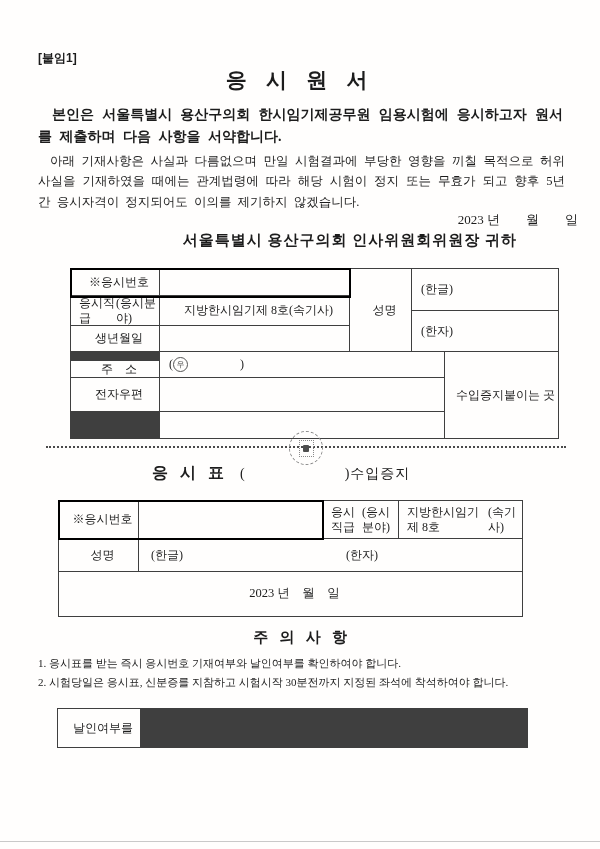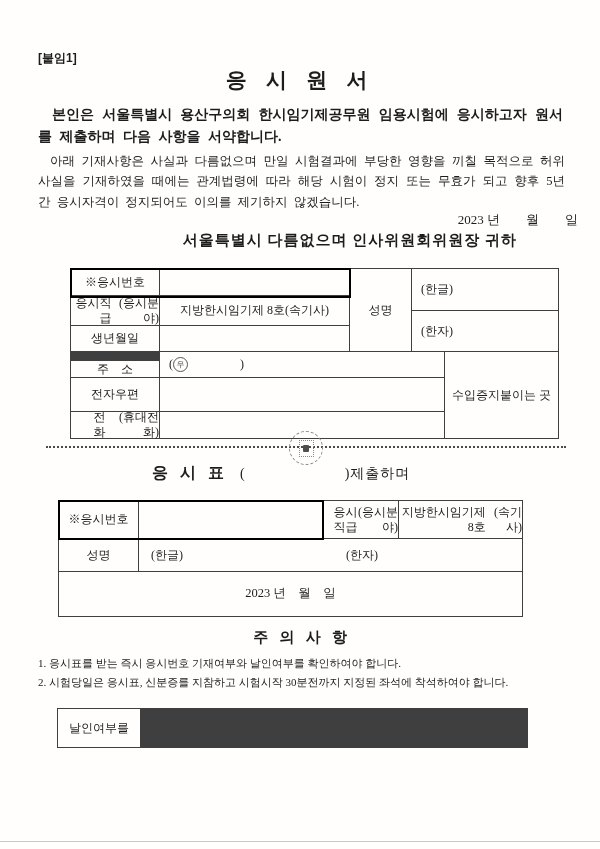--- a/index.html
+++ b/index.html
@@ -12,21 +12,21 @@
   .pre{white-space:pre-wrap;}
   .attach{left:38px;top:50px;font-size:12px;font-weight:bold;font-family:"Liberation Sans","DejaVu Sans",sans-serif;}
   .doc-title{left:0;top:66px;width:100%;text-align:center;font-size:21px;font-weight:bold;letter-spacing:7px;}
   .p1{left:38px;top:104px;width:525px;font-size:14px;font-weight:bold;line-height:1.6;text-align:justify;text-indent:14px;word-spacing:4px;}
   .p2{left:38px;top:151px;width:527px;font-size:12.5px;line-height:1.62;text-align:justify;text-indent:12px;word-spacing:3px;}
   .date1{left:38px;top:211px;width:540px;text-align:right;font-size:13px;}
   .addressee{left:38px;top:231px;width:524px;box-sizing:border-box;padding-right:45px;text-align:right;font-size:15px;font-weight:bold;letter-spacing:1px;}
   
   .gridtbl{display:grid;gap:1px;background:#3f3f3f;border:1px solid #3f3f3f;}
   .gridtbl .c{background:#fffefd;display:flex;align-items:center;justify-content:center;
-    font-size:12px;line-height:1.25;text-align:right;}
+    font-size:12px;line-height:1.25;text-align:left;padding-left:8px;}
   .c.left{justify-content:flex-start;padding-left:9px;box-sizing:border-box;text-align:left;}
   .c.col{flex-direction:row;}
   .boldbox{position:absolute;border:2px solid #000;pointer-events:none;box-sizing:border-box;}
   
   .t1{left:70px;top:268px;grid-template-columns:88px 189px 61px 32px 113px;
       grid-template-rows:26px 14px 14px 25px 25px 33px 26px;}
   .t1-boldbox{left:-1px;top:-1px;width:281px;height:30px;}
   
   .t2{left:58px;top:500px;grid-template-columns:79px 183px 75px 123px;
       grid-template-rows:37px 32px 44px;}
@@ -64,21 +64,21 @@
 <body>
 
 <div class="page">
 
   <div class="abs attach">[붙임1]</div>
   <div class="abs p1">본인은 서울특별시 용산구의회 한시임기제공무원 임용시험에 응시하고자 원서를 제출하며 다음 사항을 서약합니다.</div>
 
   <div class="abs doc-title">응 시 원 서</div>
   <div class="abs p2">아래 기재사항은 사실과 다름없으며 만일 시험결과에 부당한 영향을 끼칠 목적으로 허위 사실을 기재하였을 때에는 관계법령에 따라 해당 시험이 정지 또는 무효가 되고 향후 5년간 응시자격이 정지되어도 이의를 제기하지 않겠습니다.</div>
   <div class="abs date1 pre">2023 년        월        일</div>
-  <div class="abs addressee">서울특별시 다름없으며 인사위원회위원장 귀하</div>
+  <div class="abs addressee">서울특별시 용산구의회 인사위원회위원장 귀하</div>
 
   <div class="abs gridtbl t1">
     <div class="c" style="grid-column:1;grid-row:1;">※응시번호</div>
     <div class="c" style="grid-column:2;grid-row:1;"></div>
     <div class="c col" style="grid-column:1;grid-row:2/span 2;">
       <span class="pre">응시직급</span>
       <span class="pre">(응시분야)</span>
     </div>
     <div class="c col" style="grid-column:2;grid-row:2/span 2;">
       <span>지방한시임기제 8호</span>
@@ -91,45 +91,41 @@
     <div class="c left" style="grid-column:4/span 2;grid-row:3/span 2;">(한자)</div>
     <div class="c pre" style="grid-column:1;grid-row:5;margin-top:9px;">주    소</div>
     <div class="c left" style="grid-column:2/span 3;grid-row:5;">
       <span>(</span>
       <span class="circle-glyph">우</span>
       <span class="addr-gap"></span>
       <span>)</span>
     </div>
     <div class="c" style="grid-column:1;grid-row:6;">전자우편</div>
     <div class="c" style="grid-column:2/span 3;grid-row:6;"></div>
-    <div class="c col" style="grid-column:1;grid-row:7;">
-      <span class="pre">전    화</span>
-      <span class="pre">(휴대전화)</span>
-    </div>
     <div class="c" style="grid-column:2/span 3;grid-row:7;"></div>
     <div class="c col small" style="grid-column:5;grid-row:5/span 3;">
       <span>수입증지</span>
       <span>붙이는 곳</span>
     </div>
     <div class="boldbox t1-boldbox"></div>
   </div>
 
   <div class="abs cutline">
     <div class="cut-circle">
       <div class="cut-inner">
         <div class="cut-mark"></div>
       </div>
     </div>
   </div>
 
   <div class="abs slip-header">
     <span class="slip-title">응 시 표</span>
     <span class="slip-paren">(</span>
     <span class="slip-gap"></span>
-    <span class="slip-suffix">)제출하며</span>
+    <span class="slip-suffix">)수입증지</span>
   </div>
 
   <div class="abs gridtbl t2">
     <div class="c" style="grid-column:1;grid-row:1;">※응시번호</div>
     <div class="c" style="grid-column:2;grid-row:1;"></div>
     <div class="c col" style="grid-column:3;grid-row:1;">
       <span>응시직급</span>
       <span>(응시분야)</span>
     </div>
     <div class="c col" style="grid-column:4;grid-row:1;">

